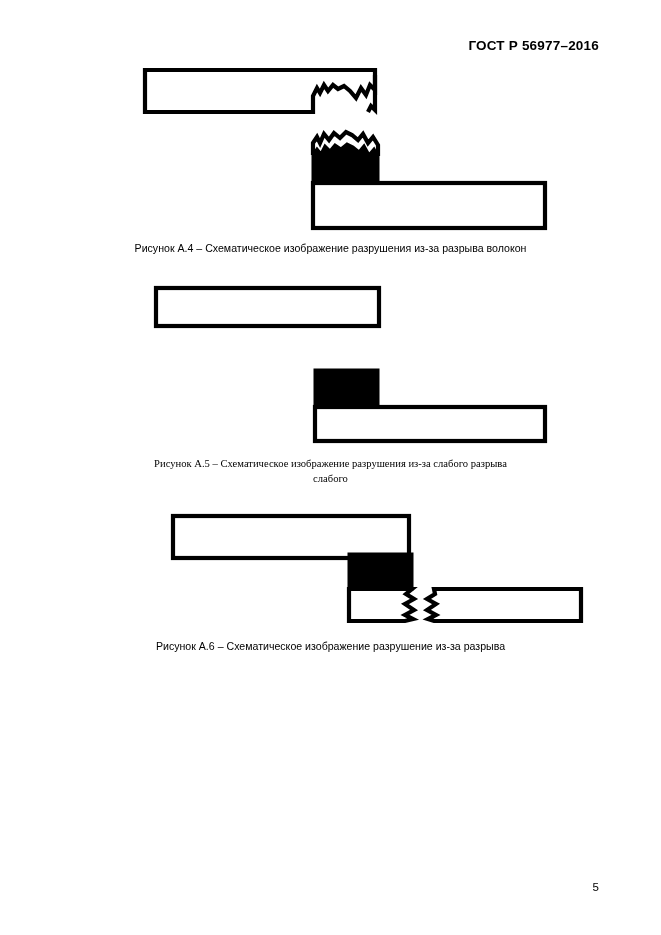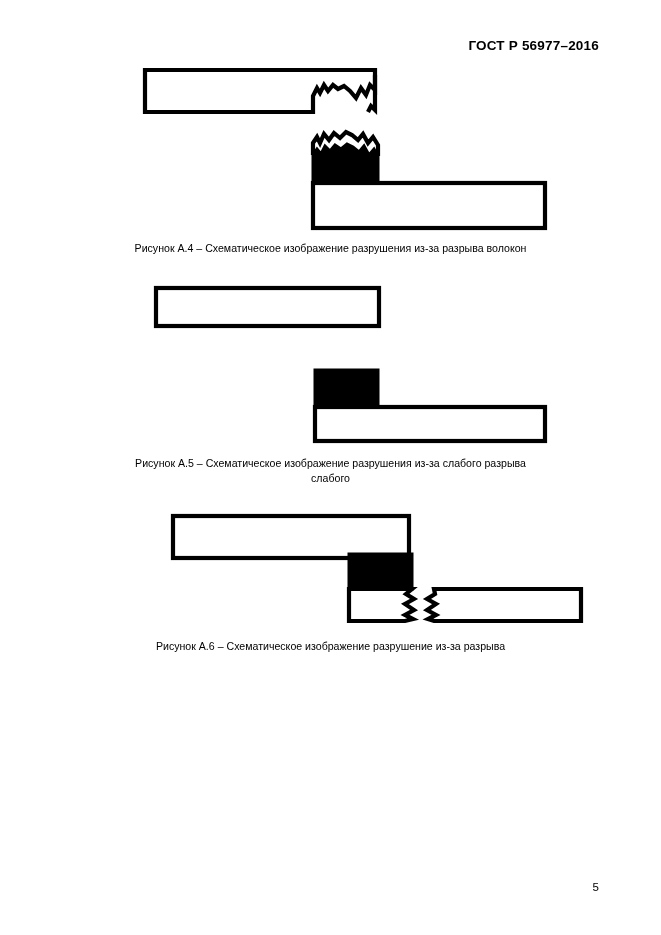--- a/index.html
+++ b/index.html
@@ -140,21 +140,21 @@
     <div class="fig-canvas">
       <svg width="661" height="170" viewBox="0 0 661 170">
 
         <rect x="156" y="10" width="223" height="38" fill="#ffffff" stroke="#000000" stroke-width="4.2"></rect>
 
         <rect x="315" y="92" width="63" height="37" fill="#000000" stroke="#000000" stroke-width="3"></rect>
 
         <rect x="315" y="129" width="230" height="34" fill="#ffffff" stroke="#000000" stroke-width="4.2"></rect>
       </svg>
     </div>
-    <div class="caption" style="top:178px;">
+    <div class="caption" style="top:178px;font-family:Liberation Serif, serif;">
       <span class="caption-line">Рисунок А.5 – Схематическое изображение разрушения из-за слабого разрыва</span>
       <span class="caption-line">слабого</span>
     </div>
   </div>
 
   <div class="figure-block" style="top:508px;padding-left:36px;">
     <div class="fig-canvas">
       <svg width="661" height="125" viewBox="0 0 661 125">
 
         <rect x="137" y="8" width="236" height="42" fill="#ffffff" stroke="#000000" stroke-width="4.2"></rect>

